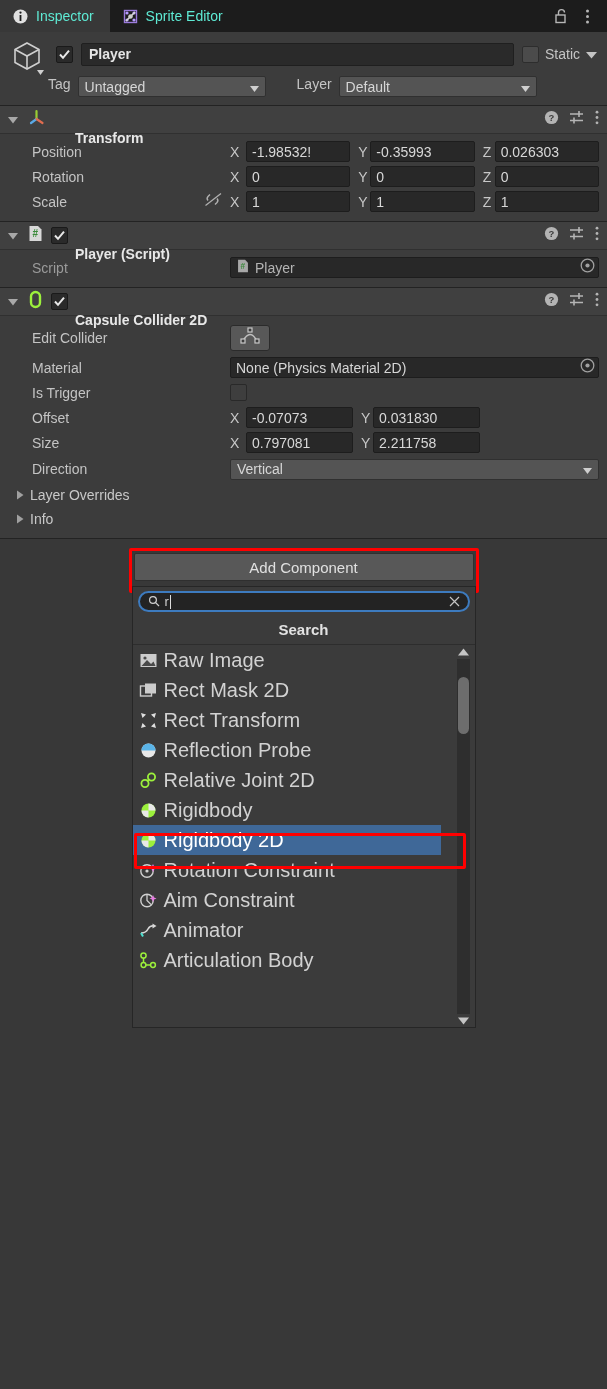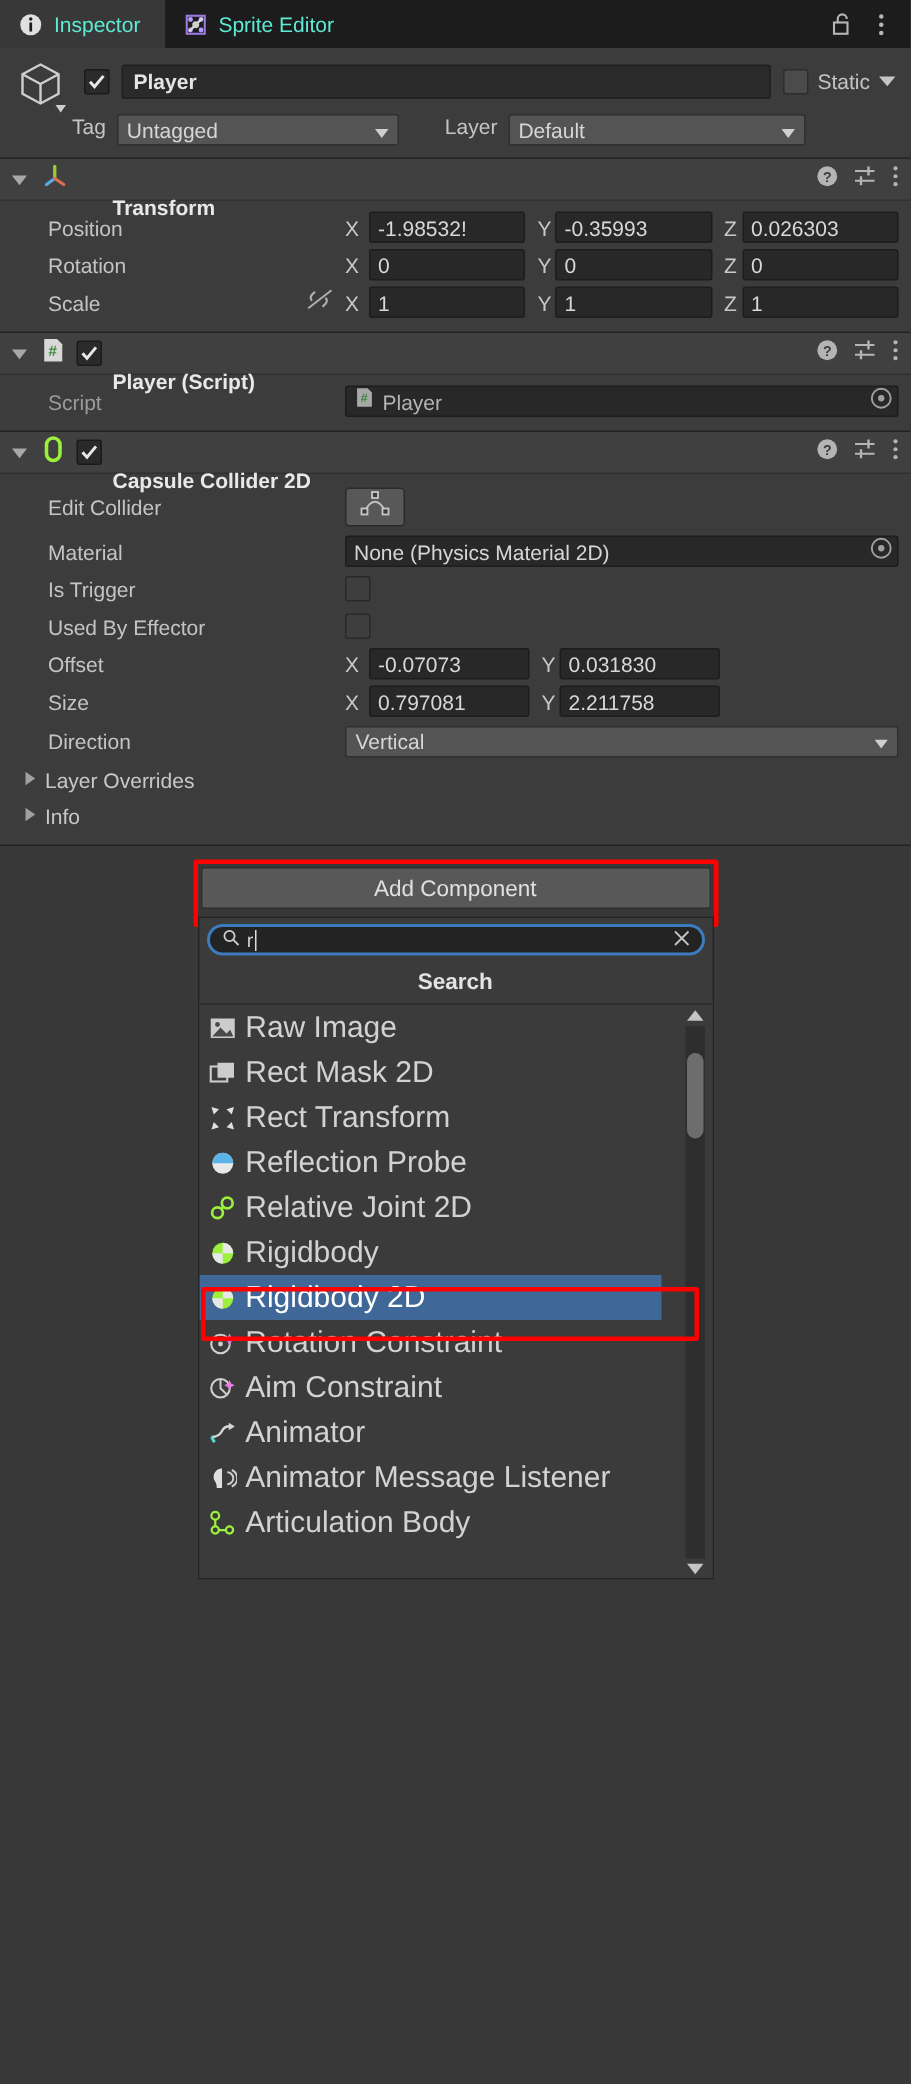--- a/index.html
+++ b/index.html
@@ -472,24 +472,20 @@
             </svg>
         </span>
       </div>
     </div>
 
     <div class="prow">
       <span class="plabel">Is Trigger</span>
       <span class="smallchk"></span>
     </div>
 
-    <div class="prow">
-      <span class="plabel">Used By Effector</span>
-      <span class="smallchk"></span>
-    </div>
 
     <div class="prow vec2">
       <span class="plabel">Offset</span>
       <span class="axis">X</span>
       <span class="numfield">-0.07073</span>
       <span class="axis" style="padding-left:8px;width:20px;flex:0 0 20px">Y</span>
       <span class="numfield">0.031830</span>
     </div>
 
     <div class="prow vec2">
@@ -663,30 +659,20 @@
           <span class="li-ico">
             <svg viewBox="0 0 19 19">
               <path d="M2 12 Q7 12 9 8 T16 5" fill="none" stroke="#d8d8d8" stroke-width="1.6"></path>
               <path d="M13.5 2.5 L17.5 5 L13.5 7.5 Z" fill="#d8d8d8"></path>
               <path d="M2 12 L4 15.5" stroke="#4de0d0" stroke-width="2"></path>
               </svg>
           </span>
           <span>Animator</span>
         </div>
 
-        <div class="litem">
-          <span class="li-ico">
-            <svg viewBox="0 0 19 19">
-              <path d="M9 3 a5.5 5.5 0 0 0-5 8 c1.5 2 1.5 4 1.5 5 H9 V3 Z" fill="#e0e0e0"></path>
-              <path d="M12.5 5.5 a4 4 0 0 1 0 8" fill="none" stroke="#cfcfcf" stroke-width="1.3"></path>
-              <path d="M15.5 4 a6 6 0 0 1 0 11" fill="none" stroke="#cfcfcf" stroke-width="1.3"></path>
-              </svg>
-          </span>
-          <span>Animator Message Listener</span>
-        </div>
 
 
         <div class="litem">
           <span class="li-ico">
             <svg viewBox="0 0 19 19">
               <circle cx="4.5" cy="4.5" r="2.6" fill="none" stroke="#9cf03c" stroke-width="1.5"></circle>
               <circle cx="4.5" cy="14" r="2.4" fill="none" stroke="#9cf03c" stroke-width="1.5"></circle>
               <circle cx="14" cy="14" r="2.4" fill="none" stroke="#9cf03c" stroke-width="1.5"></circle>
               <path d="M4.5 7.1 V11.6 M6.9 14 H11.6" stroke="#9cf03c" stroke-width="1.5"></path>
               </svg>

